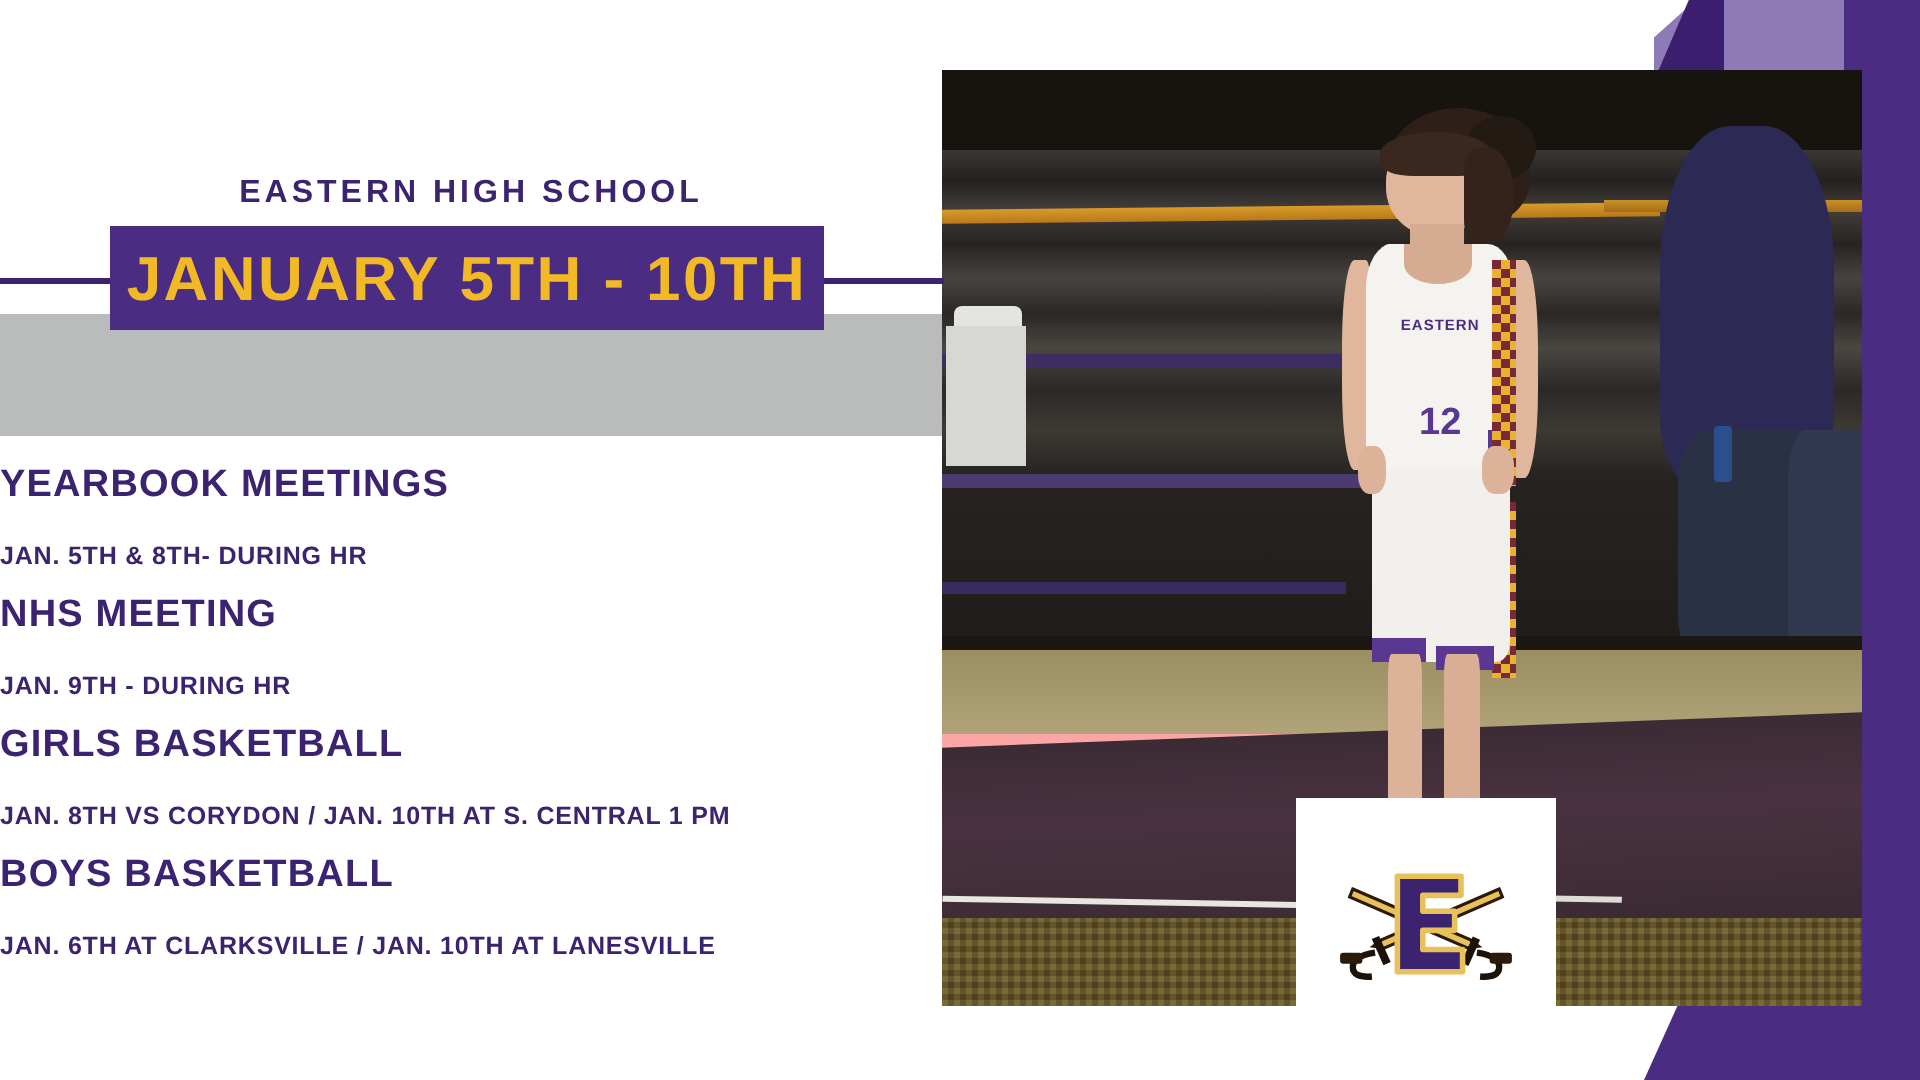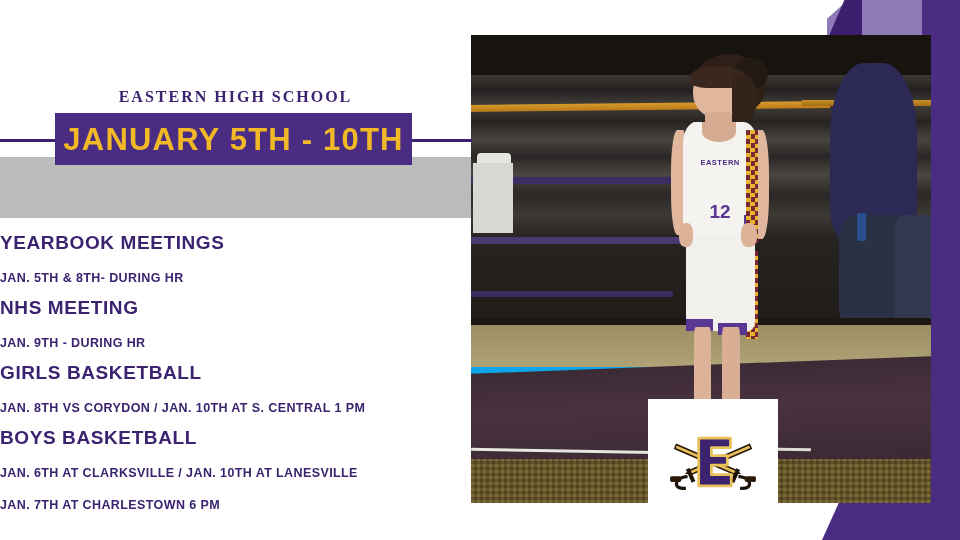--- a/index.html
+++ b/index.html
@@ -71,21 +71,21 @@
   .rule.right { left:410px; width:62px; }
 
   
   .school-name {
     position:absolute;
     left:0; top:88px; width:471px;
     text-align:center;
     font-size:16px; font-weight:bold;
     letter-spacing:2.0px;
     color:#3b2370;
-    font-family:Liberation Serif, serif;
+    font-family:Liberation Sans, sans-serif;
   }
   .date-box {
     position:absolute;
     left:55px; top:113px;
     width:357px; height:52px;
     background:#4b2c83;
     display:flex; align-items:center; justify-content:center;
   }
   .date-text {
     font-size:31px; font-weight:bold;
@@ -123,21 +123,21 @@
     line-height:1.3;
     margin-top:16px;
   }
 
   
   .photo {
     position:absolute;
     left:471px; top:35px;
     width:460px; height:468px;
     overflow:hidden;
-    background:#0ea5e9;
+    background:#fca5a5;
     padding-left:12px;
   }
   
   .bleachers {
     position:absolute; left:0; top:0; width:100%; height:62%;
     background:
       linear-gradient(to bottom,
         #1e1a17 0%, #272320 6%, #1a1715 9%,
         #3a3632 14%, #232020 19%,
         #423e39 24%, #262322 30%,
@@ -454,17 +454,16 @@
     </div>
     <div class="activity">
       <div class="activity-title">GIRLS BASKETBALL</div>
       <div class="activity-detail">JAN. 8TH VS CORYDON / JAN. 10TH AT S. CENTRAL 1 PM</div>
     </div>
     <div class="activity">
       <div class="activity-title">BOYS BASKETBALL</div>
       <div class="activity-detail">JAN. 6TH AT CLARKSVILLE / JAN. 10TH AT LANESVILLE</div>
     </div>
     <div class="activity">
-      <div class="activity-detail">JAN. 7TH AT CHARLESTOWN 6 PM</div>
     </div>
   </div>
 
 </div>
 
 </body></html>

